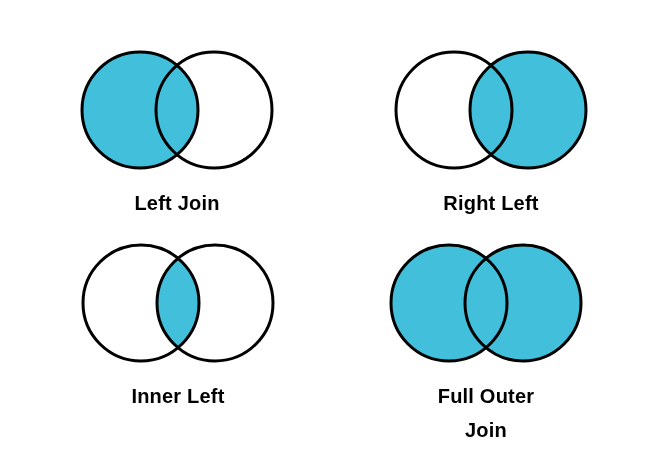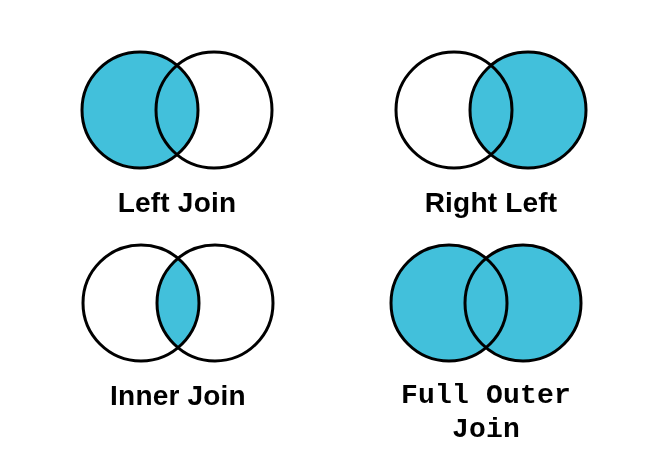--- a/index.html
+++ b/index.html
@@ -24,32 +24,32 @@
     flex-direction: column;
     align-items: center;
   }
   .join-figure svg {
     display: block;
     width: 240px;
     height: 146px;
   }
   .join-caption {
     margin-top: 2px;
-    font-size: 28px;
+    font-size: 20px;
     line-height: 34px;
     font-weight: 700;
     color: #000000;
     text-align: center;
     white-space: pre-line;
     letter-spacing: 0.2px;
   }
   .fig-top-left     { left: 57px;  top: 38px;  }
   .fig-top-right    { left: 371px; top: 38px;  }
   .fig-bottom-left  { left: 58px;  top: 231px; }
-  .fig-bottom-right { left: 366px; top: 231px; font-family: Liberation Mono, monospace; }
+  .fig-bottom-right { left: 366px; top: 231px; }
 </style>
 </head>
 <body>
 
 <div class="canvas">
 
   <figure class="join-figure fig-top-left" style="margin:0">
     <svg viewBox="0 0 240 146">
         <defs>
           <clipPath id="venn-clip-0">
@@ -87,21 +87,21 @@
           <clipPath id="venn-clip-2">
             <circle cx="83" cy="72" r="58"></circle>
           </clipPath>
         </defs>
         <circle cx="83" cy="72" r="58" fill="#ffffff" stroke="none"></circle>
         <circle cx="157" cy="72" r="58" fill="#ffffff" stroke="none"></circle>
         <circle cx="157" cy="72" r="58" fill="#42C0DB" stroke="none" clip-path="url(#venn-clip-2)"></circle>
         <circle cx="83" cy="72" r="58" fill="none" stroke="#000000" stroke-width="3"></circle>
         <circle cx="157" cy="72" r="58" fill="none" stroke="#000000" stroke-width="3"></circle>
       </svg>
-    <figcaption class="join-caption">Inner Join</figcaption>
+    <figcaption class="join-caption">Inner Left</figcaption>
   </figure>
 
   <figure class="join-figure fig-bottom-right" style="margin:0">
     <svg viewBox="0 0 240 146">
         <defs>
           <clipPath id="venn-clip-3">
             <circle cx="83" cy="72" r="58"></circle>
           </clipPath>
         </defs>
         <circle cx="83" cy="72" r="58" fill="#42C0DB" stroke="none"></circle>

